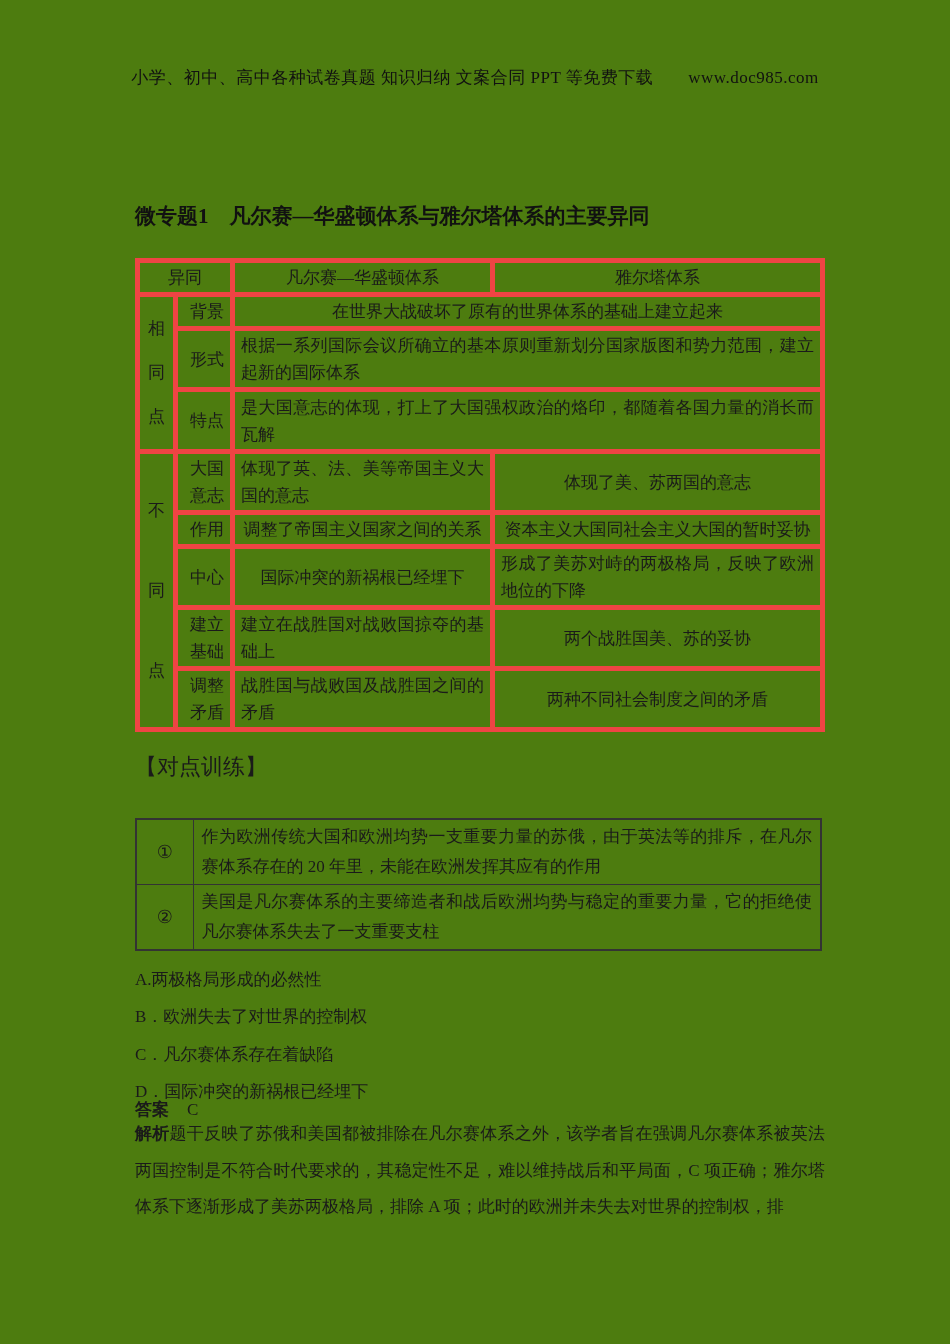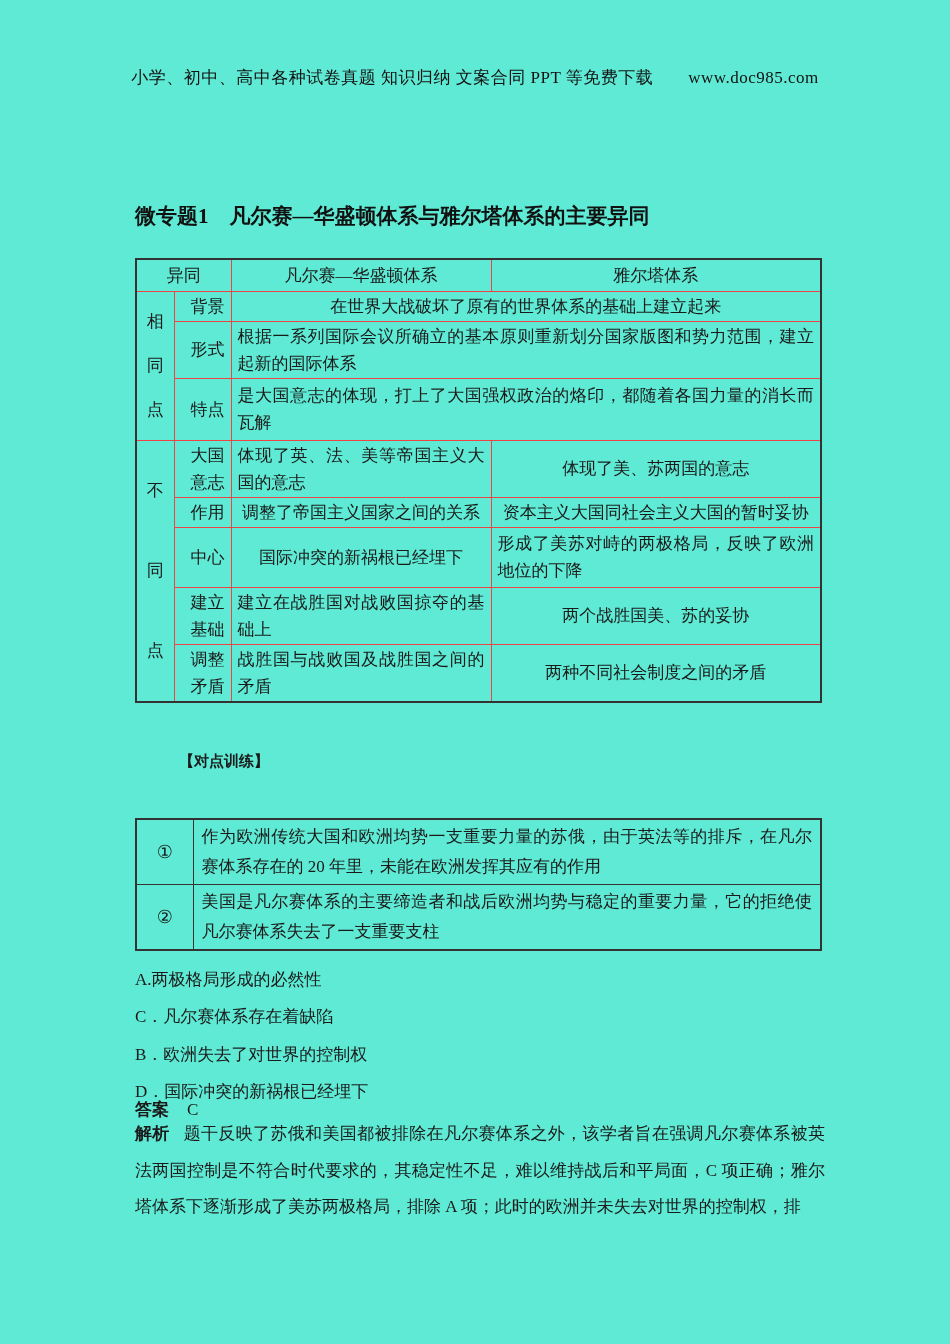--- a/index.html
+++ b/index.html
@@ -1,21 +1,21 @@
 <!DOCTYPE html>
 <html><head>
 <meta charset="utf-8">
 <style>
   * { margin:0; padding:0; box-sizing:border-box; }
   html,body { background:#ffffff; }
   .page {
     position:relative;
     width:950px; height:1344px;
     margin:0 auto;
-    background:#5eead4;
+    background:#4d7c0f;
     font-family:"Liberation Serif","DejaVu Serif",serif;
     color:#1a1a1a;
     overflow:hidden;
   }
   
   .header-note {
     position:absolute; top:66px; left:0; width:100%;
     text-align:center; font-size:17px; color:#111;
     letter-spacing:0.5px;
   }
@@ -35,34 +35,34 @@
     position:absolute; top:202px; left:135px; width:685px;
     font-size:21px; font-weight:bold; color:#111;
   }
   
   table { border-collapse:collapse; table-layout:fixed; }
   .cmp-table {
     position:absolute; top:258px; left:135px; width:685px;
     font-size:17px; border:2px solid #333;
   }
   .cmp-table td {
-    border:1px solid #ef4444; line-height:27px;
+    border:5px solid #ef4444; line-height:27px;
     padding:1px 6px; vertical-align:middle; color:#1a1a1a;
   }
   .c-center { text-align:center; }
   .c-left   { text-align:justify; }
   .vcell { text-align:center; vertical-align:middle; padding:0 2px; }
   .vtext { display:inline-block; width:19px; word-break:break-all; }
   .vt-same { line-height:44px; }
   .vt-diff { line-height:80px; }
   .lblcell { text-align:right; word-break:break-all; padding:1px 10px; }
   
   .practice-label {
     position:absolute; top:752px; left:135px;
-    font-size:15px; font-weight:bold;margin-left:44px;
+    font-size:22px; font-weight:normal;
   }
   .question-stem {
     position:absolute; top:786px; left:135px; width:700px;
     font-size:17px;
   }
   .stmt-table {
     position:absolute; top:818px; left:135px; width:685px;
     font-size:17px; border:2px solid #333;
   }
   .stmt-table td {
@@ -80,21 +80,21 @@
   .answer-line {
     position:absolute; top:1098px; left:135px; width:685px;
     font-size:17px;
   }
   .bold-label { font-weight:bold; }
   .answer-val { margin-left:18px; font-family:"Liberation Serif",serif; }
   .analysis {
     position:absolute; top:1116px; left:135px; width:690px;
     font-size:17px; line-height:36.5px; text-align:justify;
   }
-  .analysis .bold-label { margin-right:14px; }
+  .analysis .bold-label { }
 </style>
 </head>
 <body>
 
 <div class="page">
 
   <div class="header-note">小学、初中、高中各种试卷真题 知识归纳 文案合同 PPT 等免费下载　　www.doc985.com</div>
 
 
   <div class="section-title">微专题1　凡尔赛—华盛顿体系与雅尔塔体系的主要异同</div>
@@ -169,22 +169,22 @@
     </tr>
     <tr>
       <td class="no">②</td>
       <td class="txt">美国是凡尔赛体系的主要缔造者和战后欧洲均势与稳定的重要力量，它的拒绝使凡尔赛体系失去了一支重要支柱</td>
     </tr>
   </tbody>
     </table>
 
   <div class="options">
     <div class="option">A.两极格局形成的必然性</div>
+    <div class="option">B．欧洲失去了对世界的控制权</div>
     <div class="option">C．凡尔赛体系存在着缺陷</div>
-    <div class="option">B．欧洲失去了对世界的控制权</div>
     <div class="option">D．国际冲突的新祸根已经埋下</div>
   </div>
 
   <div class="answer-line">
     <span class="bold-label">答案</span><span class="answer-val">C</span>
   </div>
 
   <div class="analysis">
     <span class="bold-label">解析</span><span>题干反映了苏俄和美国都被排除在凡尔赛体系之外，该学者旨在强调凡尔赛体系被英法两国控制是不符合时代要求的，其稳定性不足，难以维持战后和平局面，C 项正确；雅尔塔体系下逐渐形成了美苏两极格局，排除 A 项；此时的欧洲并未失去对世界的控制权，排</span>
   </div>

